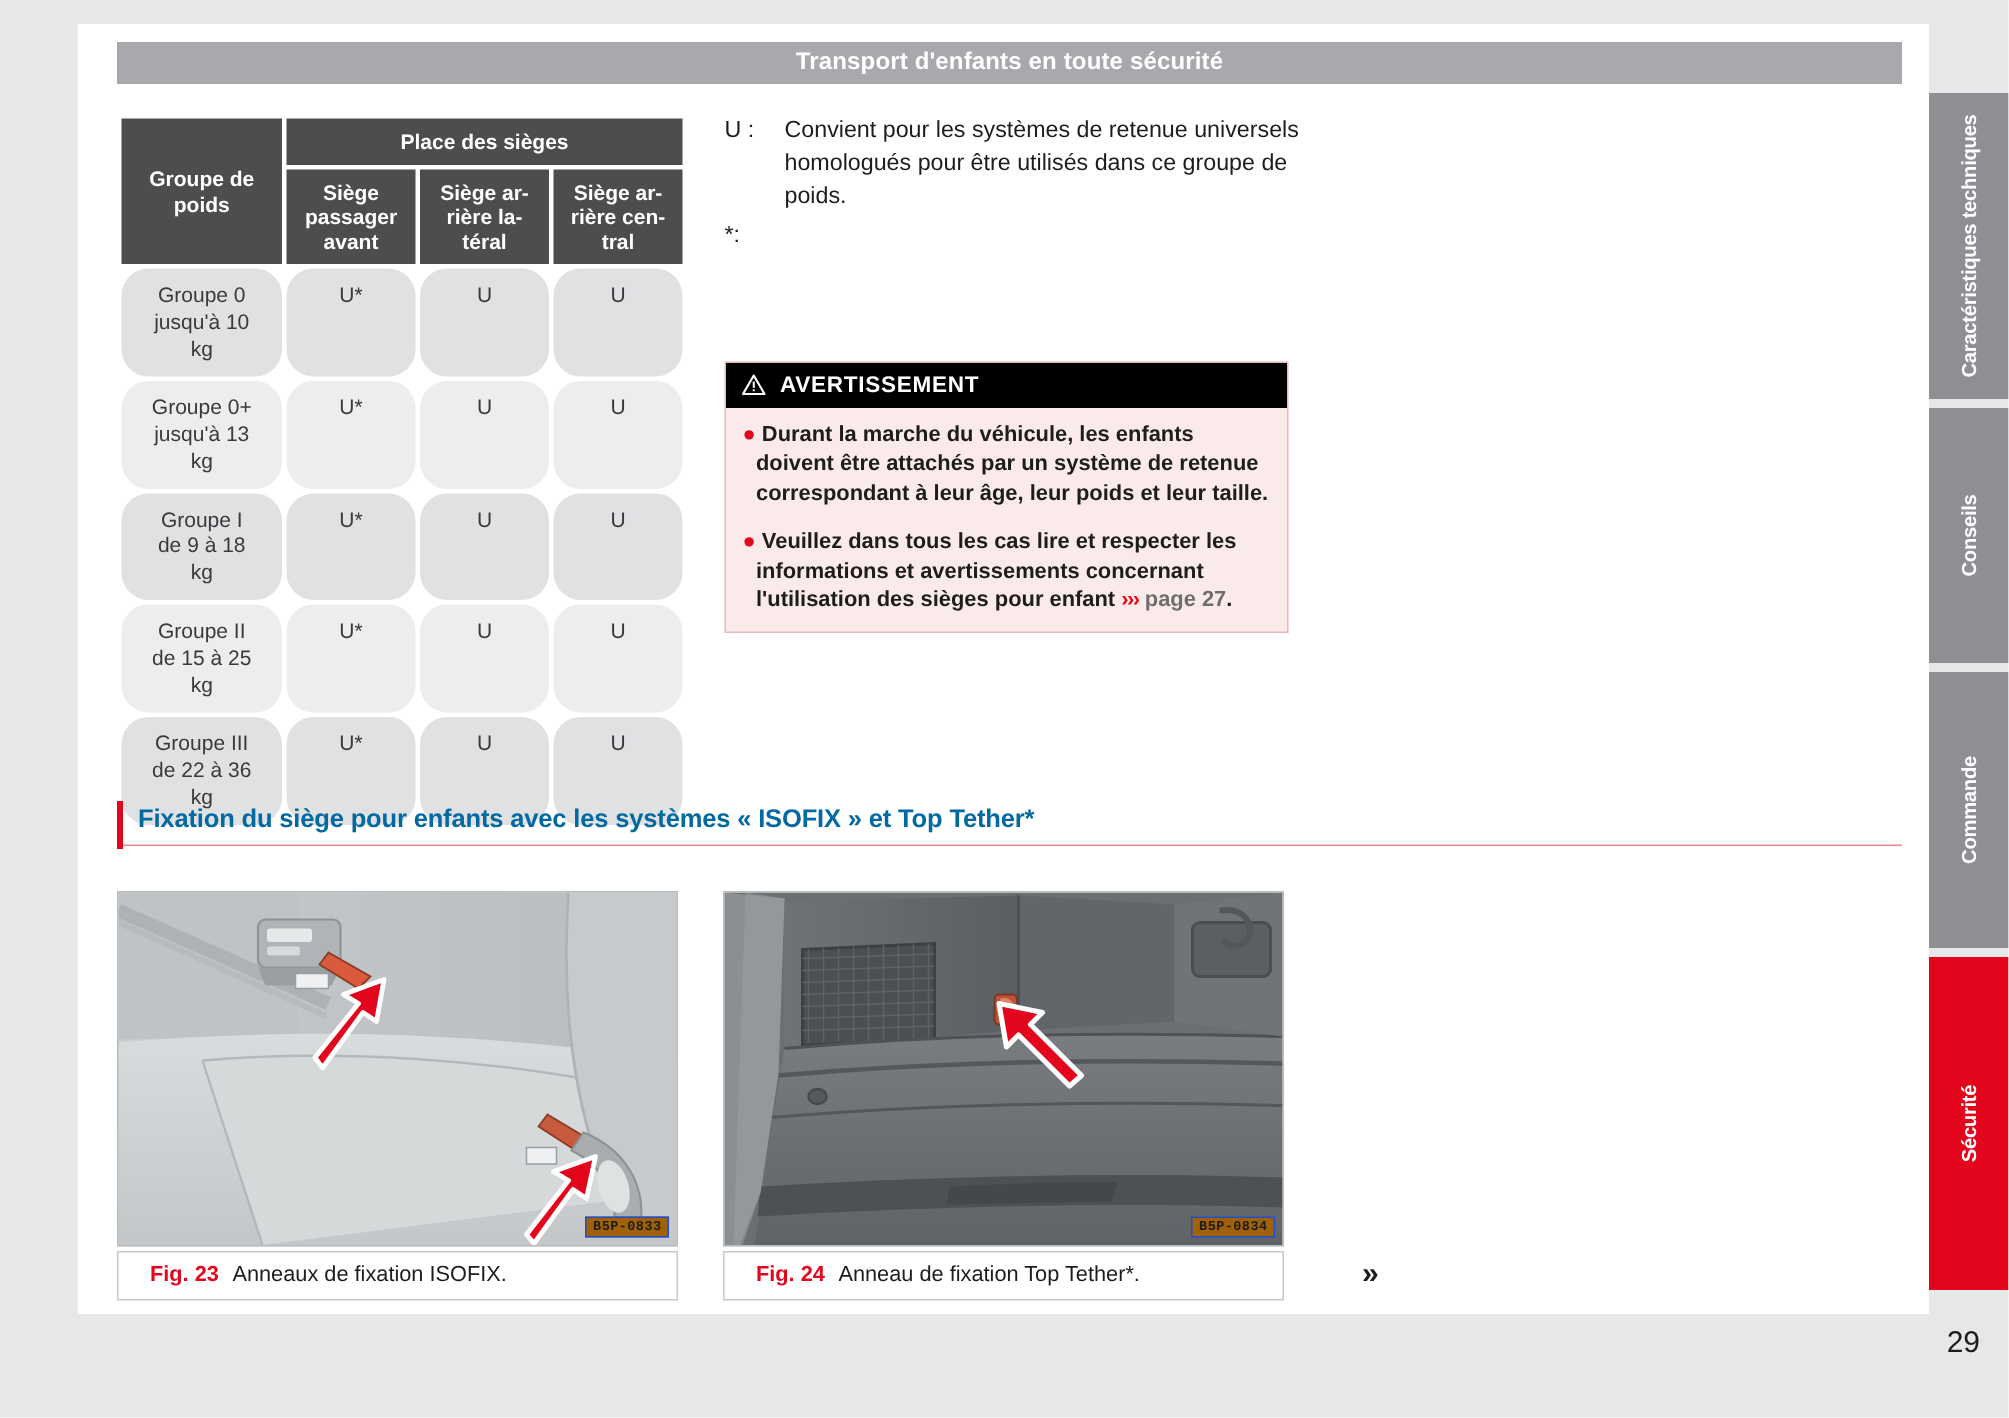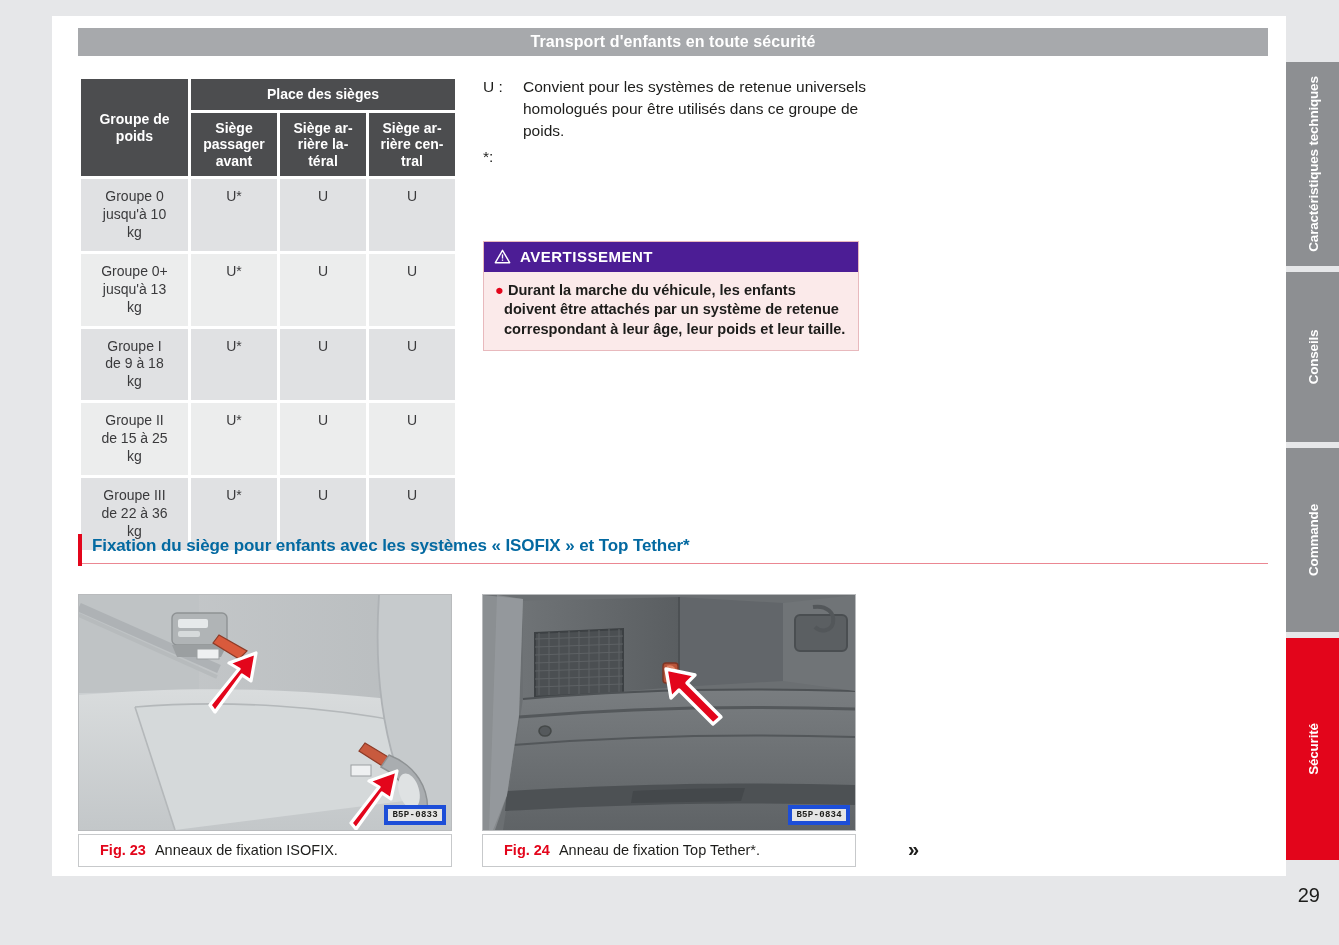--- a/index.html
+++ b/index.html
@@ -37,21 +37,21 @@
     margin-left:0;
   }
   table.spec th{
     background:#4c4d4f;color:#fff;
     font-size:14px;font-weight:bold;line-height:1.18;
     padding:7px 3px;text-align:center;vertical-align:middle;
   }
   table.spec td{
     background:#e0e1e3;color:#3a3a3c;
     font-size:14px;line-height:1.28;
-    padding:9px 19px;text-align:center;vertical-align:top;
+    padding:9px 19px;text-align:center;vertical-align:top;border-radius:18px;
   }
   table.spec tr.alt td{background:#eceded;}
   table.spec td.grp{white-space:pre-line;}
   col.c0{width:107px;}
   col.c1{width:86px;}
   col.c2{width:86px;}
   col.c3{width:86px;}
 
   
   #legend{position:absolute;left:405px;top:0;width:390px;}
@@ -62,21 +62,21 @@
   .legend-txt{
     font-size:15.5px;color:#1d1d1b;line-height:1.42;
   }
   
   #warning{
     position:absolute;left:405px;top:165px;width:374px;
     border:1px solid #e8b9bd;
     background:#fbeaea;
   }
   #warning .wtitle{
-    background:#4c1d95;color:#fff;
+    background:#000000;color:#fff;
     font-size:15px;font-weight:bold;letter-spacing:.5px;
     padding:6px 10px 7px 10px;
     display:flex;align-items:center;gap:9px;
   }
   .tri{display:inline-block;width:17px;height:15px;flex:0 0 17px;}
   #warning .wbody{padding:9px 11px 11px 11px;}
   #warning p{
     margin:0 0 13px 0;
     font-size:14.6px;font-weight:bold;color:#1d1d1b;line-height:1.33;
     text-indent:-9px;padding-left:9px;
@@ -108,21 +108,21 @@
     position:relative;overflow:hidden;background:#cfd2d4;
   }
   .figcap{
     margin-top:3px;border:1px solid #c7c9cb;
     padding:6px 9px 7px 9px;font-size:14.5px;color:#1d1d1b;
     background:#fff;height:18px;line-height:18px;white-space:nowrap;overflow:hidden;
   }
   .figno{color:#e3051b;font-weight:bold;margin-right:9px;margin-left:12px;}
   .partno{
     position:absolute;right:5px;bottom:5px;
-    background:#e5e5e5;border:4px solid #1d4ed8;
+    background:#a16207;border:1px solid #1d4ed8;
     font-family:"Liberation Mono", monospace;
     font-size:9px;font-weight:bold;color:#1d1d1b;
     padding:1px 4px;letter-spacing:.3px;
   }
   #next-chev{
     position:absolute;left:856px;top:822px;
     font-size:20px;font-weight:bold;color:#1d1d1b;letter-spacing:-2px;
   }
 
   
@@ -232,20 +232,26 @@
             <rect x="9.2" y="12.6" width="1.6" height="1.6" fill="#ffffff"></rect>
           </svg>
         </span>
         <span>AVERTISSEMENT</span>
       </div>
       <div class="wbody">
         <p>
           <span class="bullet">●</span>
           <span>Durant la marche du véhicule, les enfants doivent être attachés par un système de retenue correspondant à leur âge, leur poids et leur taille.</span>
         </p>
+        <p>
+          <span class="bullet">●</span>
+          <span>Veuillez dans tous les cas lire et respecter les informations et avertissements concernant l'utilisation des sièges pour enfant</span>
+          <span class="chev">›››</span>
+          <span class="pageref">page 27</span><span>.</span>
+        </p>
       </div>
     </div>
 
   </div>
 
   <div id="section">
     <div class="bar"></div>
     <h2>Fixation du siège pour enfants avec les systèmes « ISOFIX » et Top Tether*</h2>
     <div class="rule"></div>
   </div>

